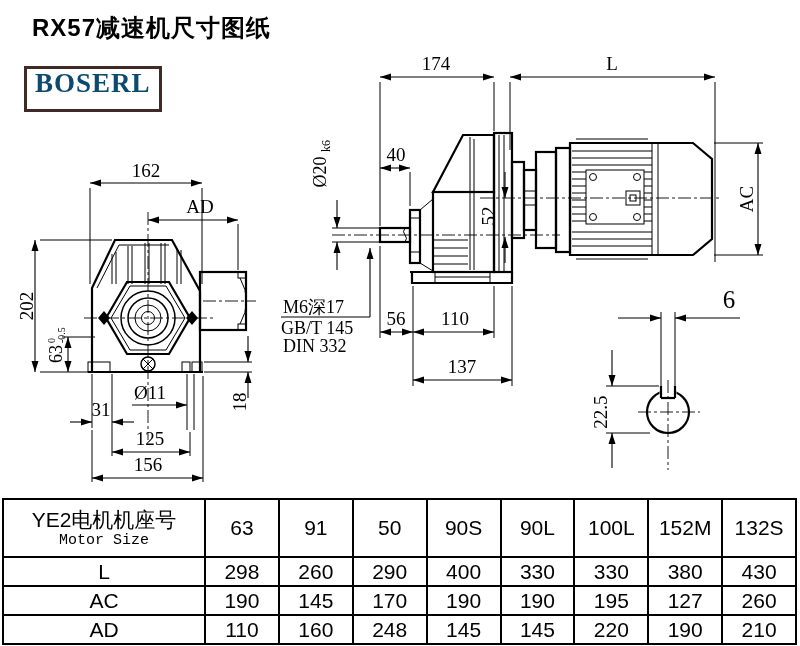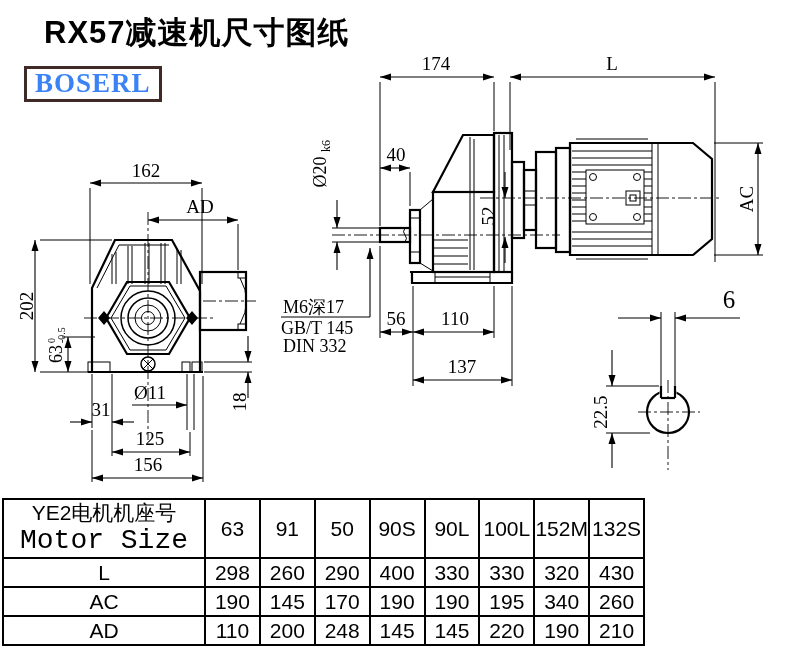--- a/index.html
+++ b/index.html
@@ -1,38 +1,38 @@
 <!DOCTYPE html>
 <html><head>
 <meta charset="utf-8">
 <style>
   html,body{margin:0;padding:0;background:#ffffff;}
   #page{position:relative;width:800px;height:646px;background:#ffffff;overflow:hidden;
         font-family:"Liberation Serif",serif;color:#000;}
-  #title{position:absolute;left:44px;top:12px;font-family:"Liberation Sans",sans-serif;
-         font-weight:bold;font-size:31px;letter-spacing:1px;white-space:nowrap;}
+  #title{position:absolute;left:32px;top:12px;font-family:"Liberation Sans",sans-serif;
+         font-weight:bold;font-size:24px;letter-spacing:1px;white-space:nowrap;}
   #logo{position:absolute;left:24px;top:66px;border:3px solid #3f2a28;background:#fff;
-        padding:0px 8px 0 8px;color:#3b82f6;font-family:"Liberation Serif",serif;
+        padding:0px 8px 10px 8px;color:#0c4a6e;font-family:"Liberation Serif",serif;
         font-size:27px;font-weight:bold;letter-spacing:1px;line-height:1.1;}
   svg text{fill:#000;font-family:"Liberation Serif",serif;}
   .t19{font-size:19px;} .t18{font-size:18px;} .t24{font-size:25px;}
   .t12{font-size:12px;} .t9{font-size:10px;}
   .thick{stroke:#000;stroke-width:2.2;fill:none;stroke-linejoin:miter;}
   .med{stroke:#000;stroke-width:1.5;fill:none;}
   .thin{stroke:#000;stroke-width:1;fill:none;}
   .dim{stroke:#000;stroke-width:1.1;fill:none;}
   .cl{stroke:#000;stroke-width:0.9;fill:none;stroke-dasharray:13 3 3 3;}
-  table#dims{position:absolute;left:2px;top:498px;width:643px;border-collapse:collapse;
+  table#dims{position:absolute;left:2px;top:498px;width:795px;border-collapse:collapse;
              table-layout:fixed;font-family:"Liberation Sans",sans-serif;}
   table#dims td{border:2px solid #000;text-align:center;vertical-align:middle;
                 font-size:21px;padding:0;height:27px;background:#fff;}
   table#dims tr.hdr td{height:56px;}
   table#dims td.lab{font-size:21px;}
   .hdr-cn{font-size:21px;line-height:1.25;}
-  .hdr-en{font-size:28px;line-height:1.1;font-family:"Liberation Mono",monospace;}
+  .hdr-en{font-size:15px;line-height:1.1;font-family:"Liberation Mono",monospace;}
 </style>
 </head>
 <body>
 
 <div id="page">
 
   <div id="title">RX57减速机尺寸图纸</div>
   <div id="logo">BOSERL</div>
 
   <svg width="800" height="497" viewBox="0 0 800 497">
@@ -319,38 +319,38 @@
       <td>132S</td>
     </tr>
     <tr>
       <td class="lab">L</td>
       <td>298</td>
       <td>260</td>
       <td>290</td>
       <td>400</td>
       <td>330</td>
       <td>330</td>
-      <td>320</td>
+      <td>380</td>
       <td>430</td>
     </tr>
     <tr>
       <td class="lab">AC</td>
       <td>190</td>
       <td>145</td>
       <td>170</td>
       <td>190</td>
       <td>190</td>
       <td>195</td>
-      <td>340</td>
+      <td>127</td>
       <td>260</td>
     </tr>
     <tr>
       <td class="lab">AD</td>
       <td>110</td>
-      <td>200</td>
+      <td>160</td>
       <td>248</td>
       <td>145</td>
       <td>145</td>
       <td>220</td>
       <td>190</td>
       <td>210</td>
     </tr>
   </tbody>
     </table>
 

